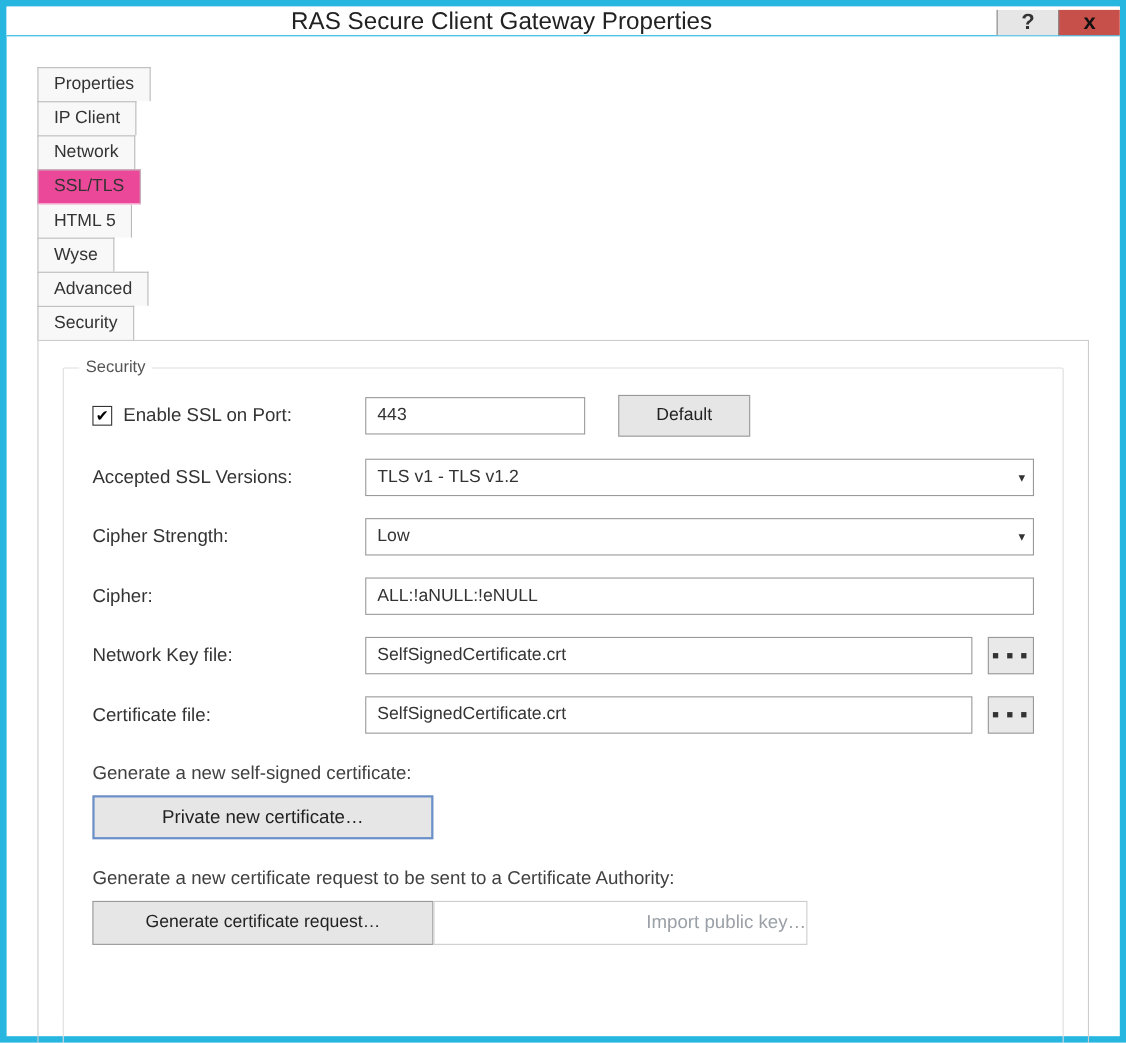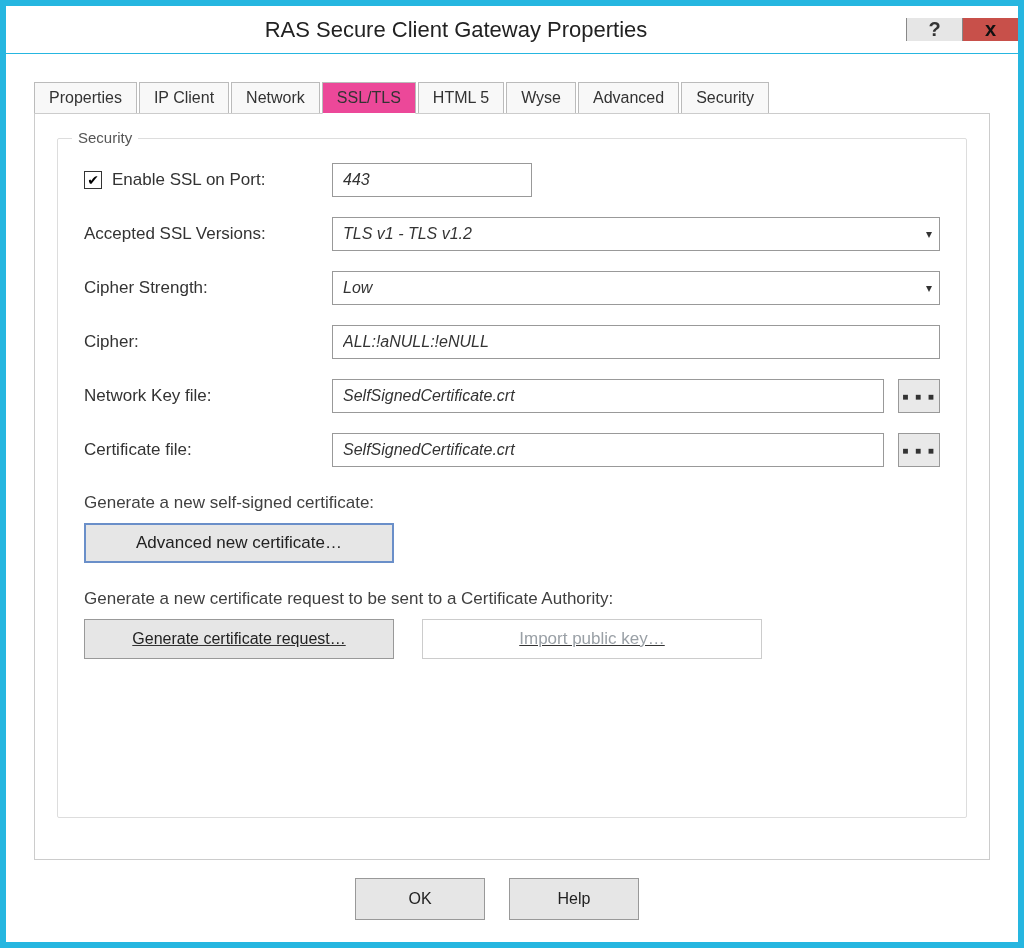--- a/index.html
+++ b/index.html
@@ -15,21 +15,21 @@
   border: 6px solid #26b6e0;
   background: #fff;
   display: flex;
   flex-direction: column;
 }
 .titlebar {
   height: 48px;
   background: #fff;
   border-bottom: 1px solid #26b6e0;
   display: flex;
-  align-items: center;
+  align-items: flex-end;
 }
 .titlebar .title {
   flex: 1;
   display: flex;
   align-items: center;
   justify-content: center;
   font-size: 22px;
   color: #222;
 }
 .titlebar .btn {
@@ -49,20 +49,21 @@
   flex: 1;
   padding: 28px 28px 22px 28px;
   display: flex;
   flex-direction: column;
 }
 
 .tabs {
   display: flex;
   align-items: flex-start;
   gap: 0;
+  flex-direction: column;
 }
 .tab {
   padding: 6px 14px;
   border: 1px solid #bbb;
   border-bottom: none;
   background: #f8f8f8;
   font-size: 16px;
   color: #333;
   cursor: pointer;
   margin-right: 2px;
@@ -129,21 +130,20 @@
 }
 .checkbox-box .mark { font-size: 14px; line-height: 1; color: #000; }
 
 .text-input {
   border: 1px solid #999;
   background: #fff;
   height: 34px;
   padding: 0 10px;
   font-size: 16px;
   color: #333;
-  font-style: italic;
 }
 .port-input { width: 200px; }
 
 .std-button {
   height: 38px;
   border: 1px solid #999;
   background: #e6e6e6;
   font-size: 16px;
   color: #222;
   cursor: pointer;
@@ -191,32 +191,31 @@
   height: 40px;
   border: 2px solid #6a8fc9;
   background: #e6e6e6;
   font-size: 17px;
   color: #222;
   cursor: pointer;
 }
 
 .two-btn-row {
   display: flex;
-  gap: 28px;
   margin-top: 10px;
-  text-decoration: underline;
 }
 .two-btn-row .std-button { width: 310px; height: 40px; }
 .disabled-btn {
   width: 340px; height: 40px;
   border: 1px solid #ccc;
   background: #fff;
   color: #9aa0a6;
   font-size: 17px;
   cursor: default;
+  text-align: right;
 }
 
 .footer {
   display: flex;
   justify-content: center;
   gap: 24px;
   padding: 18px 30px 0 0;
 }
 .footer .std-button { width: 130px; height: 42px; }
 </style>
@@ -251,20 +250,21 @@
         <div class="row">
           <div class="label">
             <span class="checkbox-wrap">
               <span class="checkbox-box">
                 <span class="mark">✔</span>
               </span>
               <span>Enable SSL on Port:</span>
             </span>
           </div>
           <input class="text-input port-input" value="443" style="">
+          <button class="std-button default-btn">Default</button>
         </div>
 
         
         <div class="row">
           <div class="label">Accepted SSL Versions:</div>
           <div class="dropdown">
             <input class="text-input" readonly="" value="TLS v1 - TLS v1.2" style="">
             <span class="chev">▾</span>
           </div>
         </div>
@@ -293,21 +293,21 @@
 
         
         <div class="row">
           <div class="label">Certificate file:</div>
           <input class="text-input wide-input" value="SelfSignedCertificate.crt" style="">
           <div class="browse-btn">■ ■ ■</div>
         </div>
 
         
         <div class="section-label">Generate a new self-signed certificate:</div>
-        <button class="gen-cert-btn">Advanced new certificate…</button>
+        <button class="gen-cert-btn">Private new certificate…</button>
 
         
         <div class="section-label">Generate a new certificate request to be sent to a Certificate Authority:</div>
         <div class="two-btn-row">
           <button class="std-button">Generate certificate request…</button>
           <button class="disabled-btn" disabled="">Import public key…</button>
         </div>
 
       </div>
     </div>

